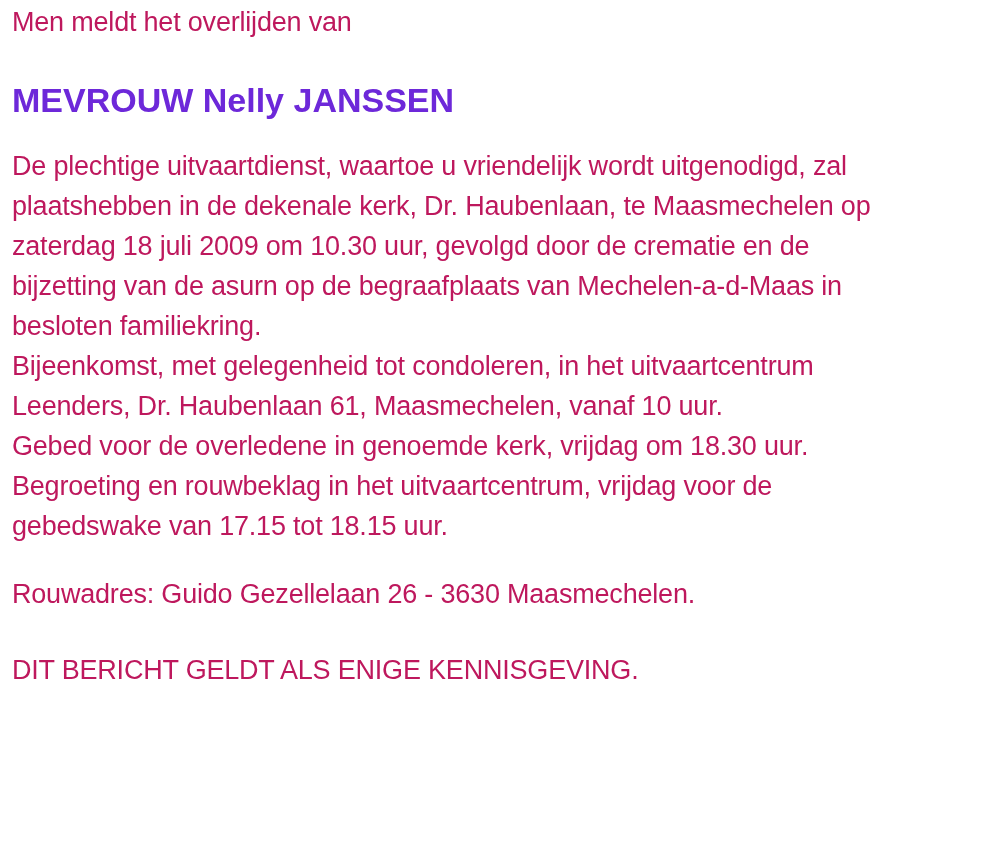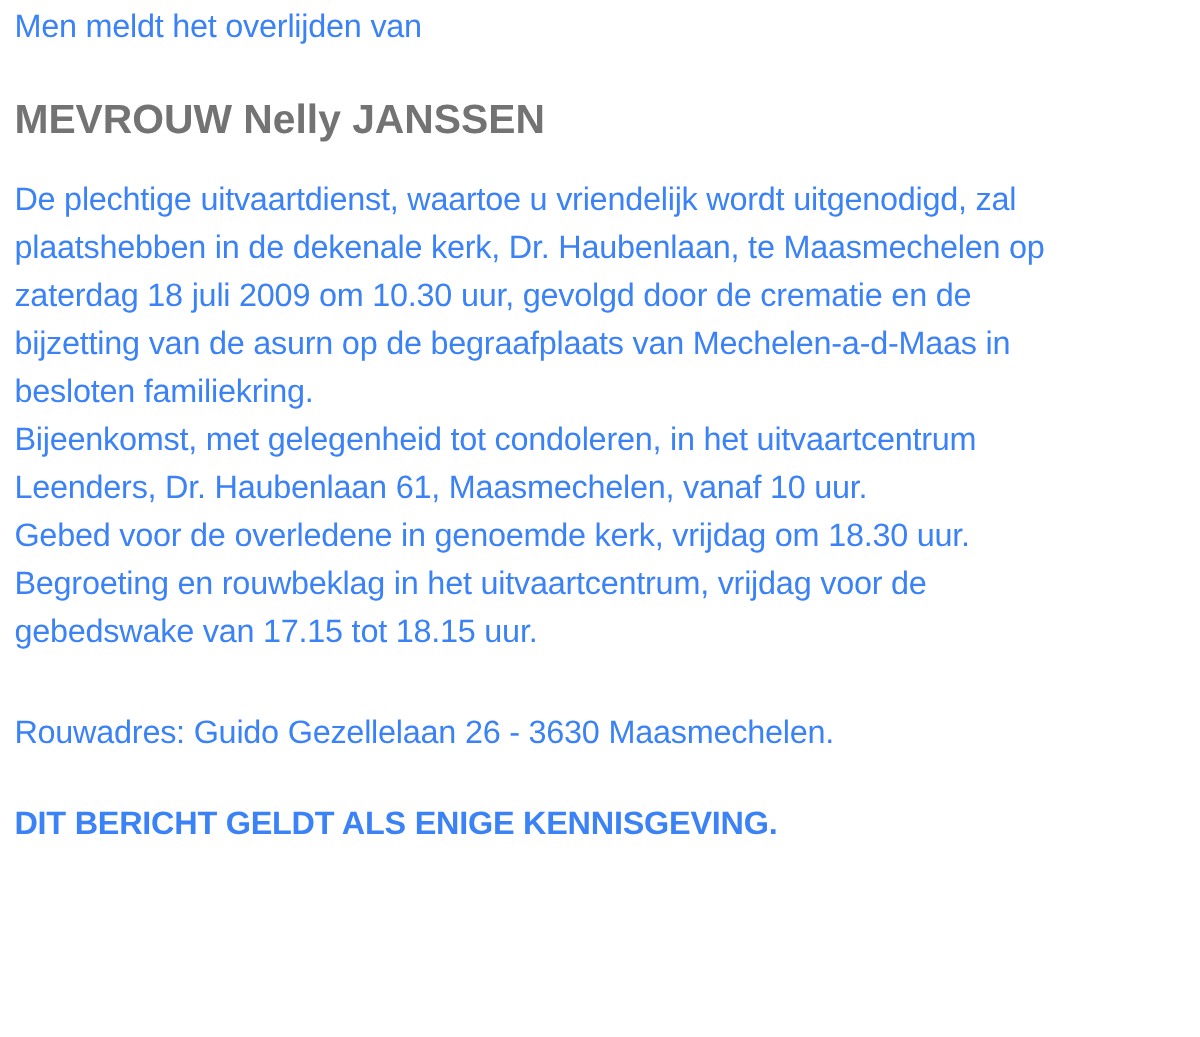--- a/index.html
+++ b/index.html
@@ -20,47 +20,46 @@
       height: 864px;
       padding: 2px 10px 0 12px;
       background: #ffffff;
     }
     .line, .para {
       margin: 0;
       font-size: 27px;
       line-height: 40px;
       letter-spacing: -0.2px;
       white-space: pre;          
-      color: #3b82f6;
+      color: #be185d;
       font-weight: 400;
     }
     .intro {
       margin-top: 0;
     }
     .deceased-name {
       margin: 36px 0 0 0;
       font-size: 34px;
       line-height: 44px;
       font-weight: 700;
       letter-spacing: 0;
-      color: #737373;
+      color: #6d28d9;
       white-space: pre;
     }
     .birth-death {
       margin-top: 10px;
     }
     .service {
       margin-top: 24px;
     }
     .mourning-address {
-      margin-top: 44px;
+      margin-top: 28px;
     }
     .final-notice {
       margin-top: 36px;
-      font-weight: bold;
     }
   </style>
 </head>
 <body>
 
 <div class="page">
 
   <p class="line intro">Men meldt het overlijden van</p>
 
   <h1 class="deceased-name">MEVROUW Nelly JANSSEN</h1>

